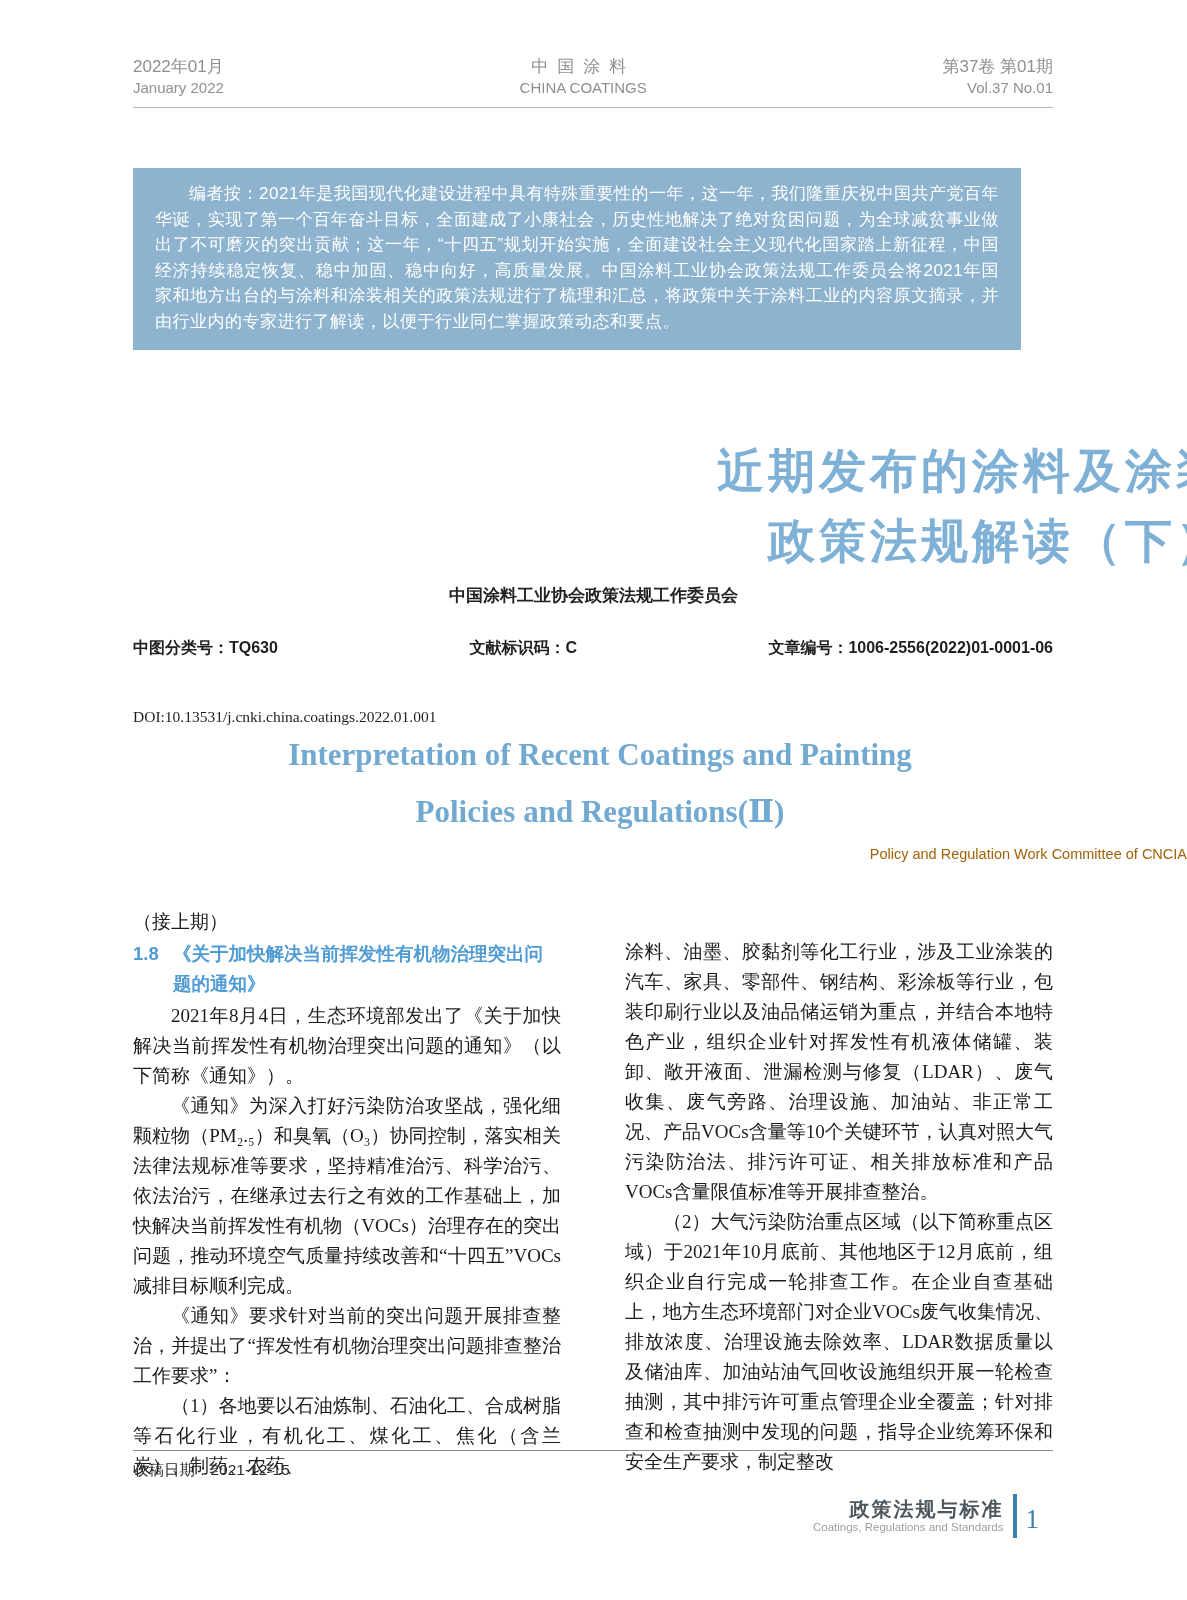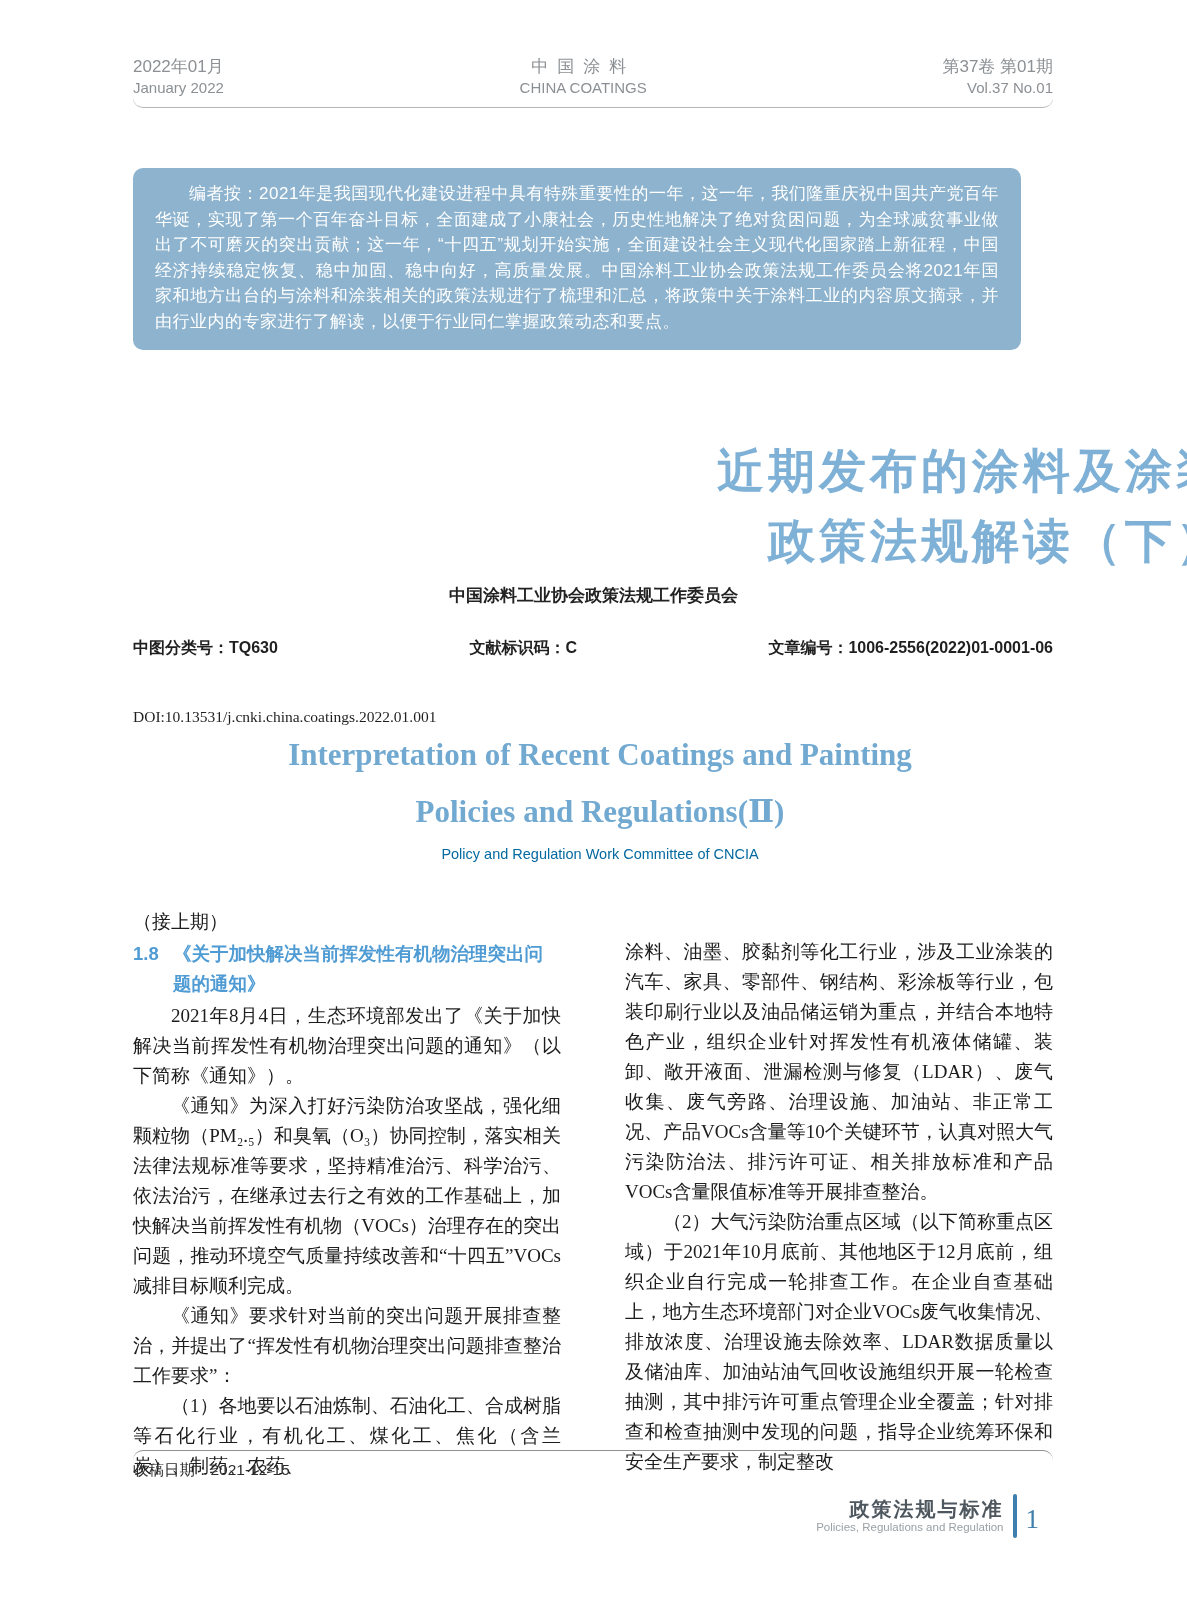--- a/index.html
+++ b/index.html
@@ -1,15 +1,15 @@
 <!DOCTYPE html>
 <html><head>
 <meta charset="utf-8">
 <style>
-  * { margin: 0; padding: 0; box-sizing: border-box; border-radius: 10px; }
+  * { margin: 0; padding: 0; box-sizing: border-box; }
   html, body { background: #ffffff; }
   body {
     width: 1187px; height: 1600px;
     font-family: "Liberation Serif", "DejaVu Serif", serif;
     color: #1c1c1c;
     position: relative;
     overflow: hidden;
   }
   .page { position: absolute; inset: 0; width: 1187px; height: 1600px; }
 
@@ -69,23 +69,23 @@
   .en-title {
     position: absolute; top: 726px; left: 0; width: 100%;
     text-align: center;
     font-family: "Liberation Serif", "DejaVu Serif", serif;
     font-weight: bold; font-size: 31px; line-height: 57px;
     color: #72a9d1;
     padding-left: 13px;
   }
   .en-author {
     position: absolute; top: 846px; left: 0; width: 100%;
-    text-align: center;
-    font-family: "Liberation Sans", "DejaVu Sans", sans-serif;
-    font-size: 14.5px; color: #0369a1; padding-left: 13px;
+    text-align: right;
+    font-family: "Liberation Sans", "DejaVu Sans", sans-serif;
+    font-size: 14.5px; color: #a16207; padding-left: 13px;
   }
 
   
   .body-cols {
     position: absolute; top: 907px; left: 133px; width: 920px;
     display: flex; gap: 64px;
   }
   .col { width: 437px; font-size: 19px; line-height: 30px; text-align: justify; color: #1c1c1c; }
   .col-right { padding-top: 30px; }
   .continued { text-indent: 0; }
@@ -185,19 +185,19 @@
       <p>涂料、油墨、胶黏剂等化工行业，涉及工业涂装的汽车、家具、零部件、钢结构、彩涂板等行业，包装印刷行业以及油品储运销为重点，并结合本地特色产业，组织企业针对挥发性有机液体储罐、装卸、敞开液面、泄漏检测与修复（LDAR）、废气收集、废气旁路、治理设施、加油站、非正常工况、产品VOCs含量等10个关键环节，认真对照大气污染防治法、排污许可证、相关排放标准和产品VOCs含量限值标准等开展排查整治。</p>
       <p class="indent">（2）大气污染防治重点区域（以下简称重点区域）于2021年10月底前、其他地区于12月底前，组织企业自行完成一轮排查工作。在企业自查基础上，地方生态环境部门对企业VOCs废气收集情况、排放浓度、治理设施去除效率、LDAR数据质量以及储油库、加油站油气回收设施组织开展一轮检查抽测，其中排污许可重点管理企业全覆盖；针对排查和检查抽测中发现的问题，指导企业统筹环保和安全生产要求，制定整改</p>
     </div>
   </div>
 
   <div class="received">收稿日期：2021-12-15</div>
 
   <div class="jfooter">
     <div class="labels">
       <div class="zh">政策法规与标准</div>
-      <div class="en">Policies, Regulations and Regulation</div>
+      <div class="en">Coatings, Regulations and Standards</div>
     </div>
     <div class="bar"></div>
     <div class="pageno">1</div>
   </div>
 
 </div>
 
 </body></html>

